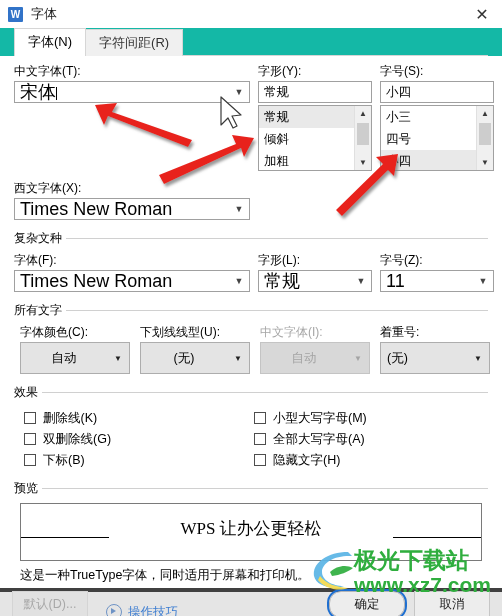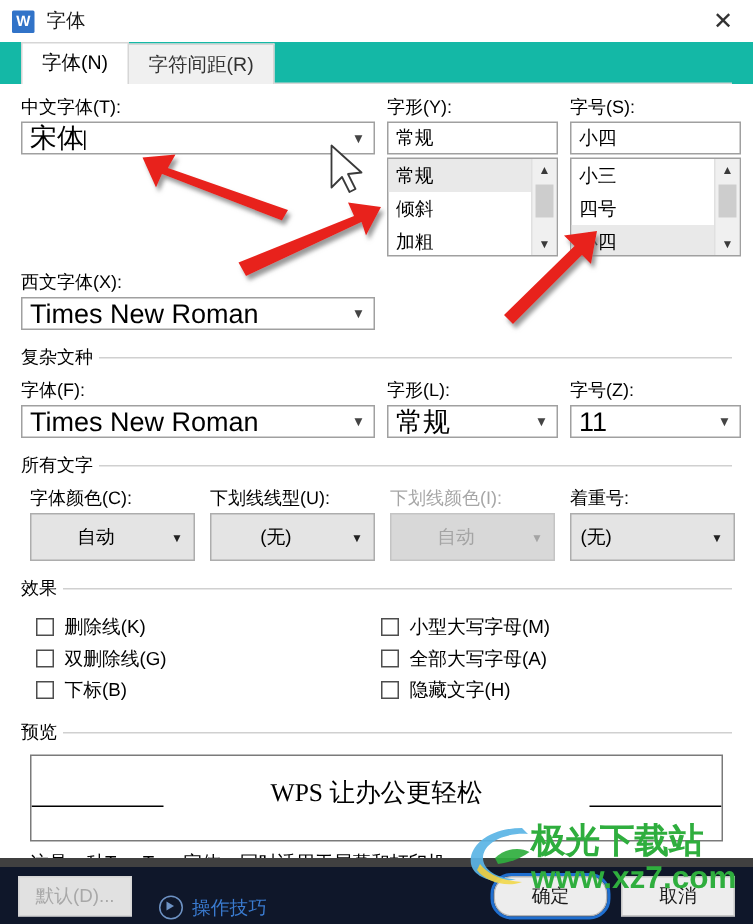--- a/index.html
+++ b/index.html
@@ -316,23 +316,23 @@
     margin: 6px 0 0 6px;
     line-height: 16px;
   }
 
   
   .bottombar {
     position: absolute;
     left: 0;
     right: 0;
     bottom: 0;
-    height: 44px;
-    background: #0f172a;
-    border-top: 6px solid #404040;
+    height: 28px;
+    background: #e5e5e5;
+    border-top: 4px solid #404040;
     display: flex;
     align-items: center;
     padding: 0 12px;
     box-sizing: border-box;
   }
   .btn {
     height: 27px;
     min-width: 76px;
     border: 1px solid #c6c6c6;
     background: #ededed;
@@ -510,21 +510,21 @@
       </div>
     </div>
     <div style="width:110px; flex:0 0 110px; margin-left:10px;">
       <span class="lbl">下划线线型(U):</span>
       <div class="btncombo">
         <div class="bval">(无)</div>
         <div class="bcar">▼</div>
       </div>
     </div>
     <div style="width:110px; flex:0 0 110px; margin-left:10px;">
-      <span class="lbl disabled">下划线颜色(I):</span>
+      <span class="lbl disabled">中文字体(I):</span>
       <div class="btncombo disabled">
         <div class="bval">自动</div>
         <div class="bcar">▼</div>
       </div>
     </div>
     <div style="width:110px; flex:0 0 110px; margin-left:10px;">
       <span class="lbl">着重号:</span>
       <div class="btncombo">
         <div class="bval" style="text-align:left; padding-left:6px;">(无)</div>
         <div class="bcar">▼</div>

